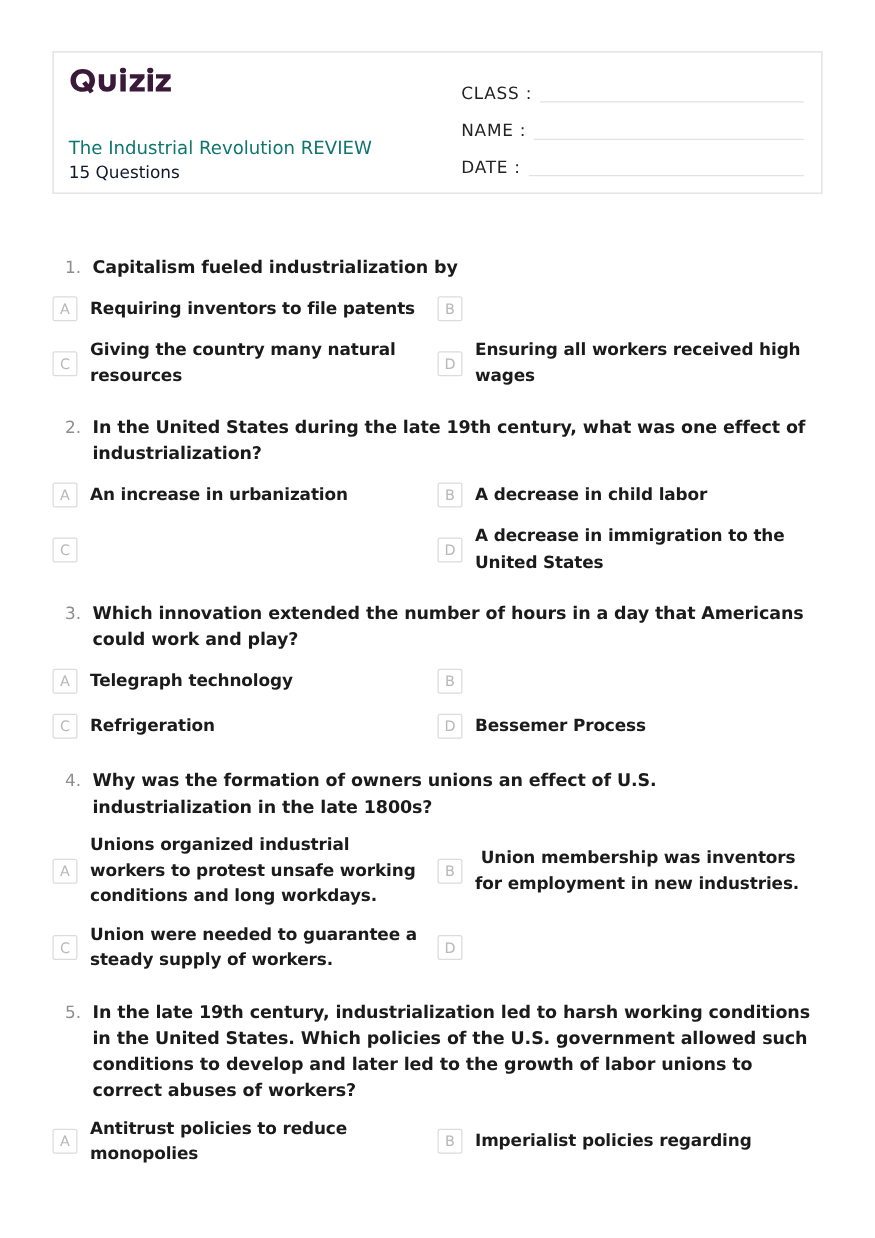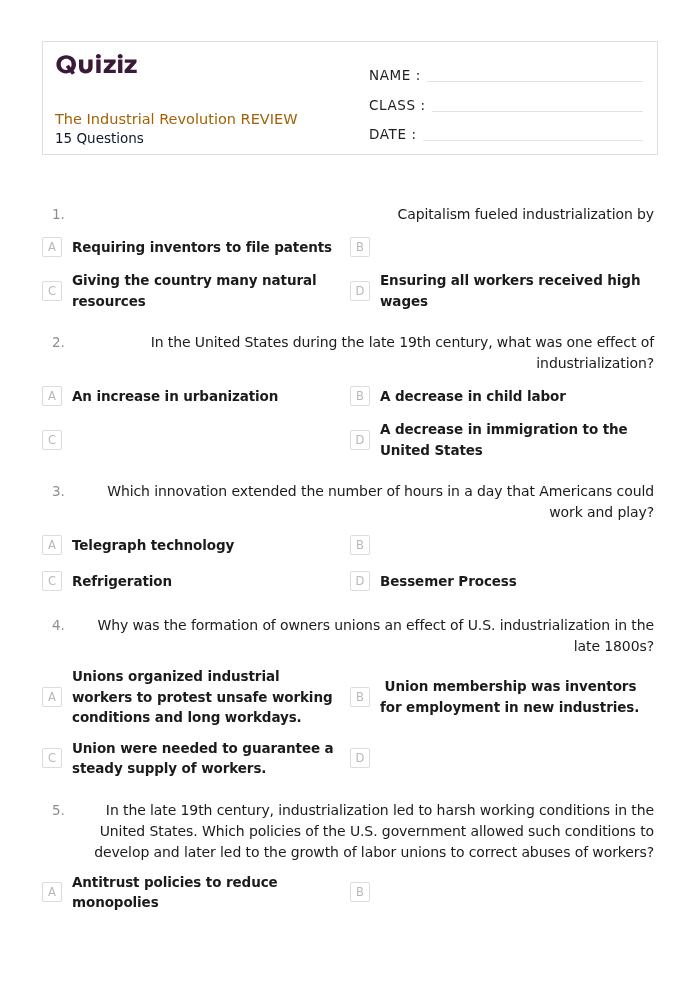--- a/index.html
+++ b/index.html
@@ -51,21 +51,21 @@
     color: #3b1a39;
   }
   .logo svg { display: block; }
 
   .quiz-title {
     position: absolute;
     left: 12px;
     top: 68px;
     font-size: 14.5px;
     line-height: 19px;
-    color: #a16207;
+    color: #0f766e;
     white-space: nowrap;
     font-family: "DejaVu Sans", sans-serif;
     font-weight: 400;
   }
   .quiz-count {
     position: absolute;
     left: 12px;
     top: 87px;
     font-size: 13.5px;
     line-height: 18px;
@@ -127,25 +127,24 @@
     line-height: 20px;
     color: #8e8e8e;
     padding-left: 10px;
     font-family: "DejaVu Sans", sans-serif;
   }
   .q-text {
     flex: 1;
     font-size: 14px;
     line-height: 21px;
     color: #1b1b1b;
-    font-weight: normal;
+    font-weight: bold;
     font-family: "DejaVu Sans", sans-serif;
     letter-spacing: -0.1px;
     padding-right: 4px;
-    text-align: right;
   }
 
   .options {
     margin-top: 9px;
     display: flex;
     flex-wrap: wrap;
   }
   .opt {
     width: 50%;
     display: flex;
@@ -199,25 +198,25 @@
             <path d="M69.6 19.1v-3l6.4-7.4h-6.2V5.4h11.7v3l-6.4 7.4h6.6v3.3z"></path>
           </g>
         </svg>
       </div>
       <div class="quiz-title">The Industrial Revolution REVIEW</div>
       <div class="quiz-count">15 Questions</div>
     </div>
 
     <div class="header-right">
       <div class="field-row">
+        <span class="field-label">CLASS :</span>
+        <span class="field-line"></span>
+      </div>
+      <div class="field-row">
         <span class="field-label">NAME :</span>
-        <span class="field-line"></span>
-      </div>
-      <div class="field-row">
-        <span class="field-label">CLASS :</span>
         <span class="field-line"></span>
       </div>
       <div class="field-row">
         <span class="field-label">DATE  :</span>
         <span class="field-line"></span>
       </div>
     </div>
 
   </div>
 
@@ -319,18 +318,19 @@
           <div class="q-num">5.</div>
           <div class="q-text">In the late 19th century, industrialization led to harsh working conditions in the United States. Which policies of the U.S. government allowed such conditions to develop and later led to the growth of labor unions to correct abuses of workers?</div>
         </div>
         <div class="options">
           <div class="opt">
             <div class="opt-badge">A</div>
             <div class="opt-text">Antitrust policies to reduce monopolies</div>
           </div>
           <div class="opt">
             <div class="opt-badge">B</div>
+            <div class="opt-text">Imperialist policies regarding</div>
           </div>
         </div>
       </div>
     </div>
 
 </div>
 
 </body></html>

